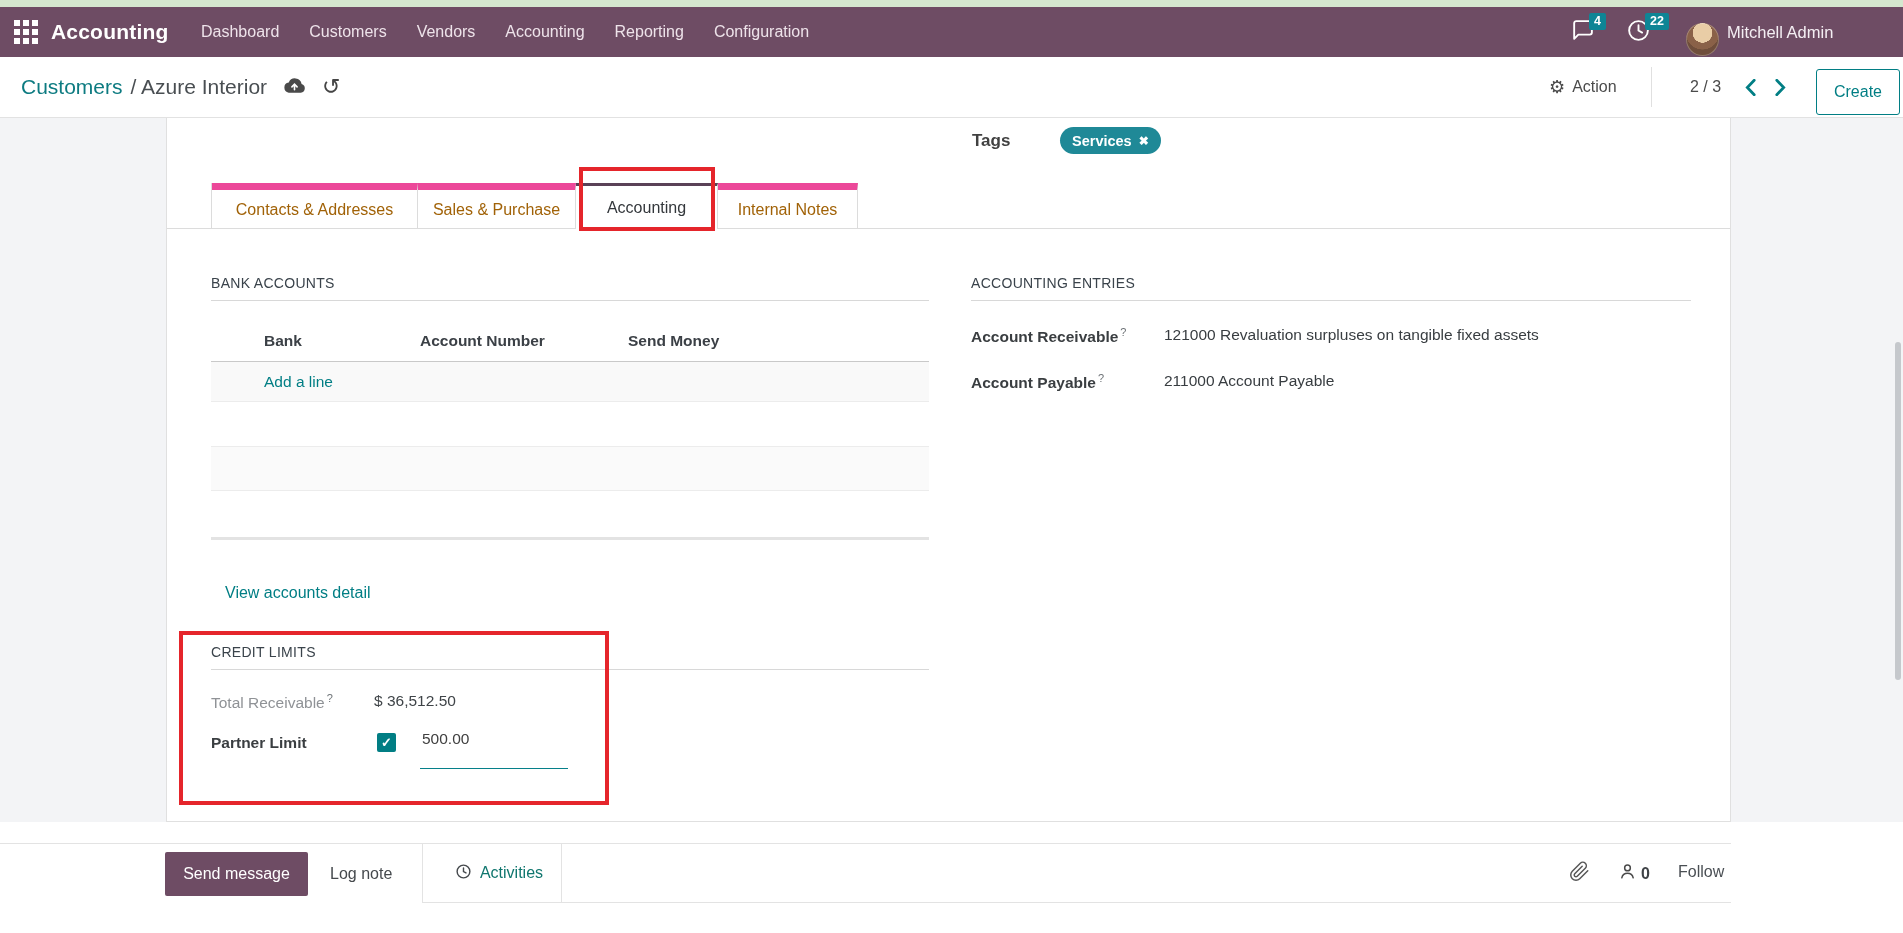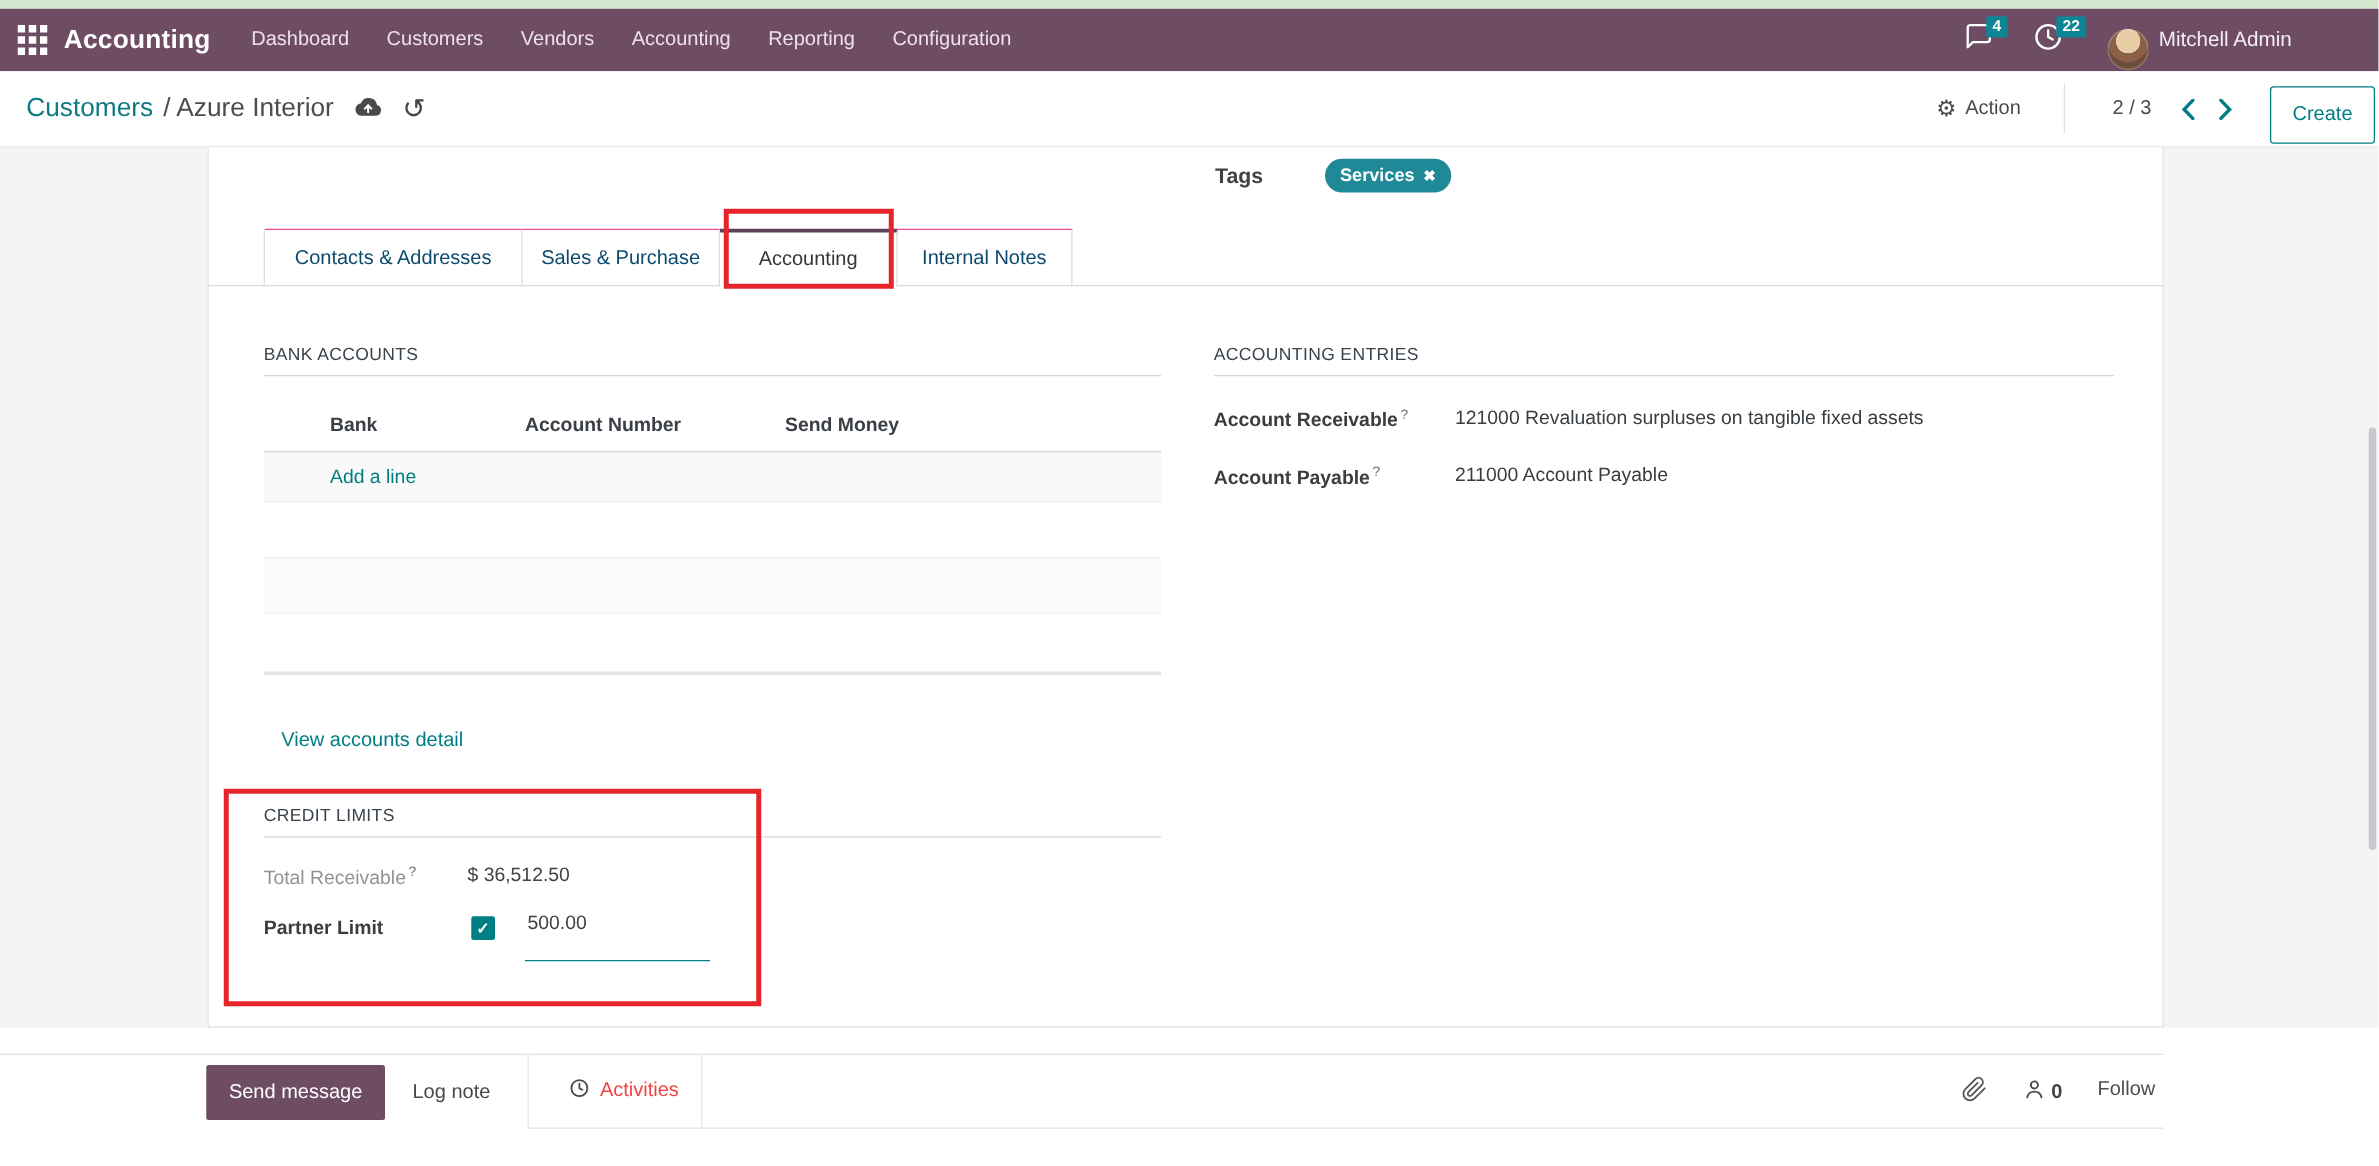--- a/index.html
+++ b/index.html
@@ -44,21 +44,21 @@
   .panel-left { left:0; width:166px; }
   .panel-right { left:1731px; width:172px; }
   .card { position:absolute; left:166px; top:118px; width:1565px; height:704px; background:#fff; border-left:1px solid #e0e0e0; border-right:1px solid #e0e0e0; border-bottom:1px solid #e0e0e0; }
 
   .tags-label { position:absolute; left:805px; top:13px; font-size:17px; font-weight:600; color:#414141; }
   .tag-pill { position:absolute; left:893px; top:9px; height:27px; padding:0 12px; border-radius:14px; background:#1f8997; color:#fff; font-size:14.5px; font-weight:600; display:flex; align-items:center; gap:7px; cursor:pointer; }
   .tag-close { font-size:12px; line-height:12px; cursor:pointer; }
 
   
   .tabs-row { position:absolute; left:44px; top:65px; height:46px; display:flex; z-index:2; border-left:1px solid #dcdcdc; }
-  .tab { border-right:1px solid #dcdcdc; border-top:1px solid #ec4899; display:flex; align-items:center; justify-content:center; font-size:16px; color:#0c4a6e; cursor:pointer; background:transparent; position:relative; }
+  .tab { border-right:1px solid #dcdcdc; border-top:7px solid #ec4899; display:flex; align-items:center; justify-content:center; font-size:16px; color:#a16207; cursor:pointer; background:transparent; position:relative; }
   .tab.active { background:#fff; border-top:3px solid #5a4157; color:#33373b; }
   .tab.active::after { content:""; position:absolute; left:0; right:0; bottom:-1px; height:1px; background:#fff; }
   .notebook-line { position:absolute; left:0; right:0; top:110px; height:1px; background:#dcdcdc; z-index:1; }
 
   .section-head { position:absolute; font-size:14px; font-weight:normal; color:#3a434b; letter-spacing:.3px; padding-bottom:9px; border-bottom:1px solid #d8d8d8; }
   .head-bank { left:44px; top:157px; width:718px; }
   .head-credit { left:44px; top:526px; width:718px; }
   .head-entries { left:804px; top:157px; width:720px; }
 
   
@@ -92,21 +92,21 @@
   .entry-val { position:absolute; left:193px; top:0; white-space:nowrap; color:#383d41; }
 
   .red-box { position:absolute; border:4px solid #e5252b; z-index:6; pointer-events:none; }
   .red-box-tab { left:412px; top:49px; width:136px; height:64px; }
   .red-box-credit { left:12px; top:513px; width:430px; height:174px; }
 
   
   .chatter-topline { position:absolute; left:0; top:843px; width:1731px; height:1px; background:#e3e3e3; }
   .send-btn { position:absolute; left:165px; top:852px; width:143px; height:44px; background:#6e4c64; color:#fff; font-size:16px; font-weight:500; border:none; border-radius:2px; font-family:"Liberation Sans",sans-serif; cursor:pointer; }
   .lognote-btn { position:absolute; left:330px; top:852px; height:44px; display:flex; align-items:center; font-size:16px; font-weight:500; color:#45494d; cursor:pointer; }
-  .activities-cell { position:absolute; left:422px; top:844px; width:140px; height:59px; border-left:1px solid #e3e3e3; border-right:1px solid #e3e3e3; border-bottom:1px solid #e3e3e3; display:flex; align-items:center; justify-content:center; gap:8px; font-size:16px; font-weight:500; color:#ef4444; cursor:pointer;padding-left:14px; }
+  .activities-cell { position:absolute; left:422px; top:844px; width:140px; height:59px; border-left:1px solid #e3e3e3; border-right:1px solid #e3e3e3; border-bottom:1px solid #e3e3e3; display:flex; align-items:center; justify-content:center; gap:8px; font-size:16px; font-weight:500; color:#0f766e; cursor:pointer;padding-left:14px; }
   .chatter-bottomline { position:absolute; left:562px; top:902px; width:1169px; height:1px; background:#e3e3e3; }
   .clip-wrap { position:absolute; left:1569px; top:860px; cursor:pointer; }
   .follower-wrap { position:absolute; left:1618px; top:862px; display:flex; align-items:center; cursor:pointer; }
   .follower-count { font-size:16px; font-weight:600; color:#3f4347; margin-left:4px; }
   .follow-btn { position:absolute; left:1678px; top:852px; height:40px; display:flex; align-items:center; font-size:16px; font-weight:500; color:#4a4f54; cursor:pointer; }
 
   .scroll-thumb { position:absolute; left:1895px; top:342px; width:6px; height:338px; background:#c5c8cc; border-radius:3px; cursor:pointer; }
 </style>
 </head>
 <body>

